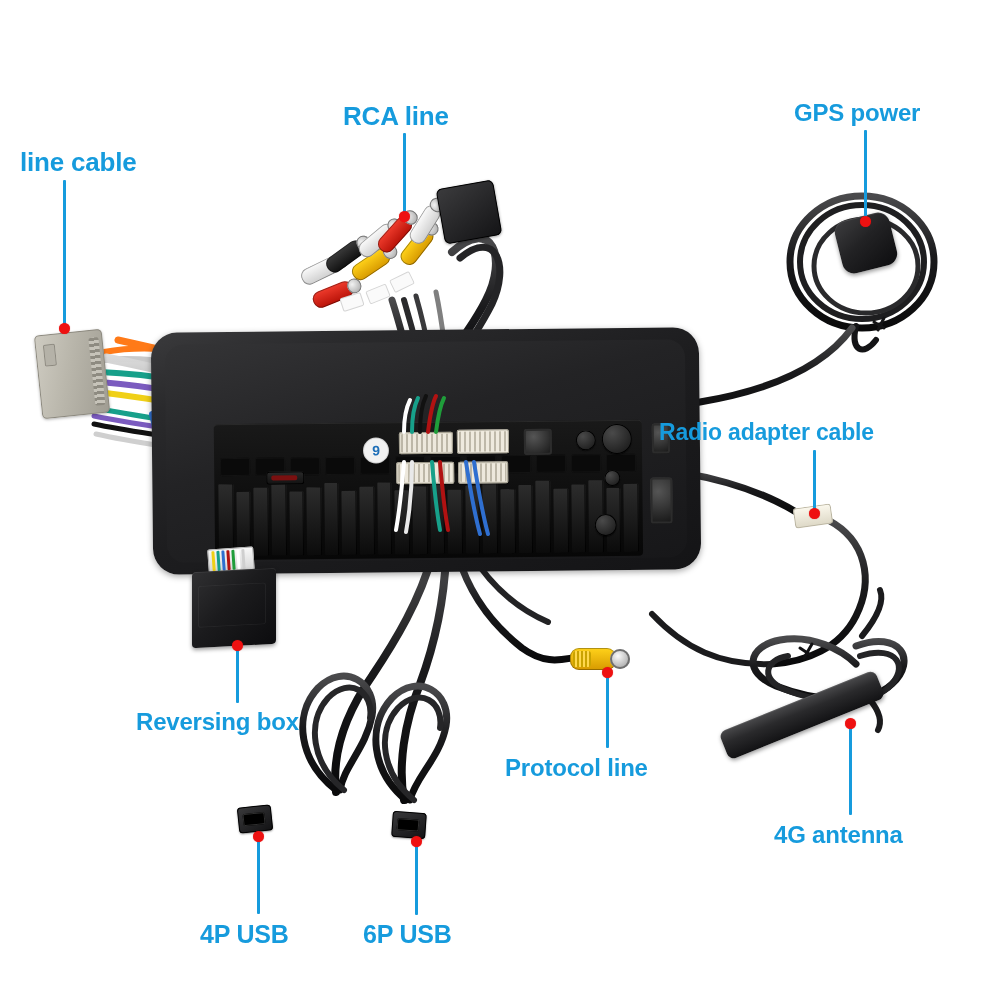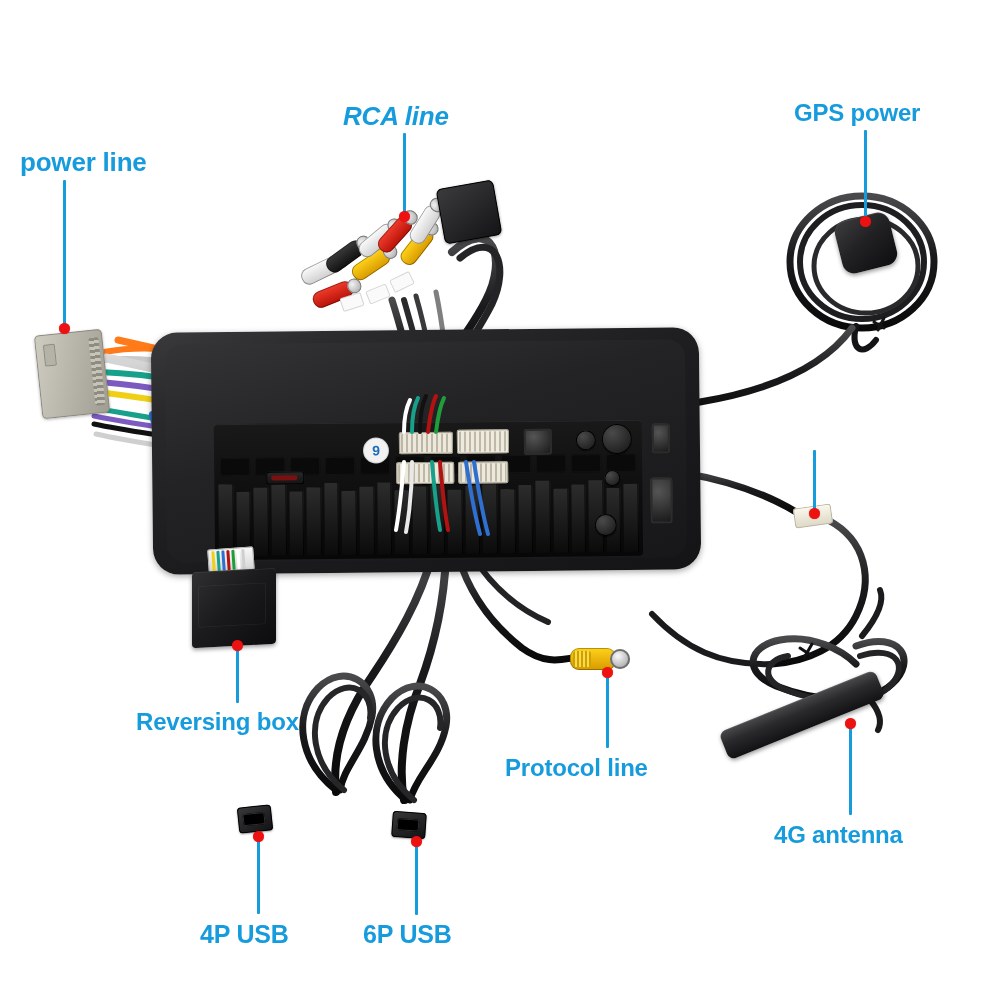--- a/index.html
+++ b/index.html
@@ -396,32 +396,33 @@
   <div class="rev-plug">
     <span class="ribs"></span>
       <span class="barrel"></span>
   </div>
 
   <div class="ant-bar"></div>
 
   <div class="usb-head" style="left:238px;top:806px;transform:rotate(-6deg)"></div>
   <div class="usb-head" style="left:392px;top:812px;transform:rotate(4deg)"></div>
 
-  <div class="label" style="left:20px;top:149px;font-size:26px;">power line</div>
+  <div class="label" style="left:20px;top:149px;font-size:26px;">line cable</div>
   <div class="leader" style="left:63px;top:180px;height:148px;"></div>
   <div class="dot" style="left:59px;top:323px;"></div>
 
-  <div class="label" style="left:343px;top:103px;font-size:26px;font-style:italic;">RCA line</div>
+  <div class="label" style="left:343px;top:103px;font-size:26px;">RCA line</div>
   <div class="leader" style="left:403px;top:133px;height:82px;"></div>
   <div class="dot" style="left:399px;top:211px;"></div>
 
   <div class="label" style="left:794px;top:101px;font-size:24px;">GPS power</div>
   <div class="leader" style="left:864px;top:130px;height:90px;"></div>
   <div class="dot" style="left:860px;top:216px;"></div>
 
+  <div class="label" style="left:659px;top:421px;font-size:23px;">Radio adapter cable</div>
   <div class="leader" style="left:813px;top:450px;height:62px;"></div>
   <div class="dot" style="left:809px;top:508px;"></div>
 
   <div class="label" style="left:136px;top:710px;font-size:24px;">Reversing box</div>
   <div class="leader" style="left:236px;top:647px;height:56px;"></div>
   <div class="dot" style="left:232px;top:640px;"></div>
 
   <div class="label" style="left:505px;top:756px;font-size:24px;">Protocol line</div>
   <div class="leader" style="left:606px;top:674px;height:74px;"></div>
   <div class="dot" style="left:602px;top:667px;"></div>

